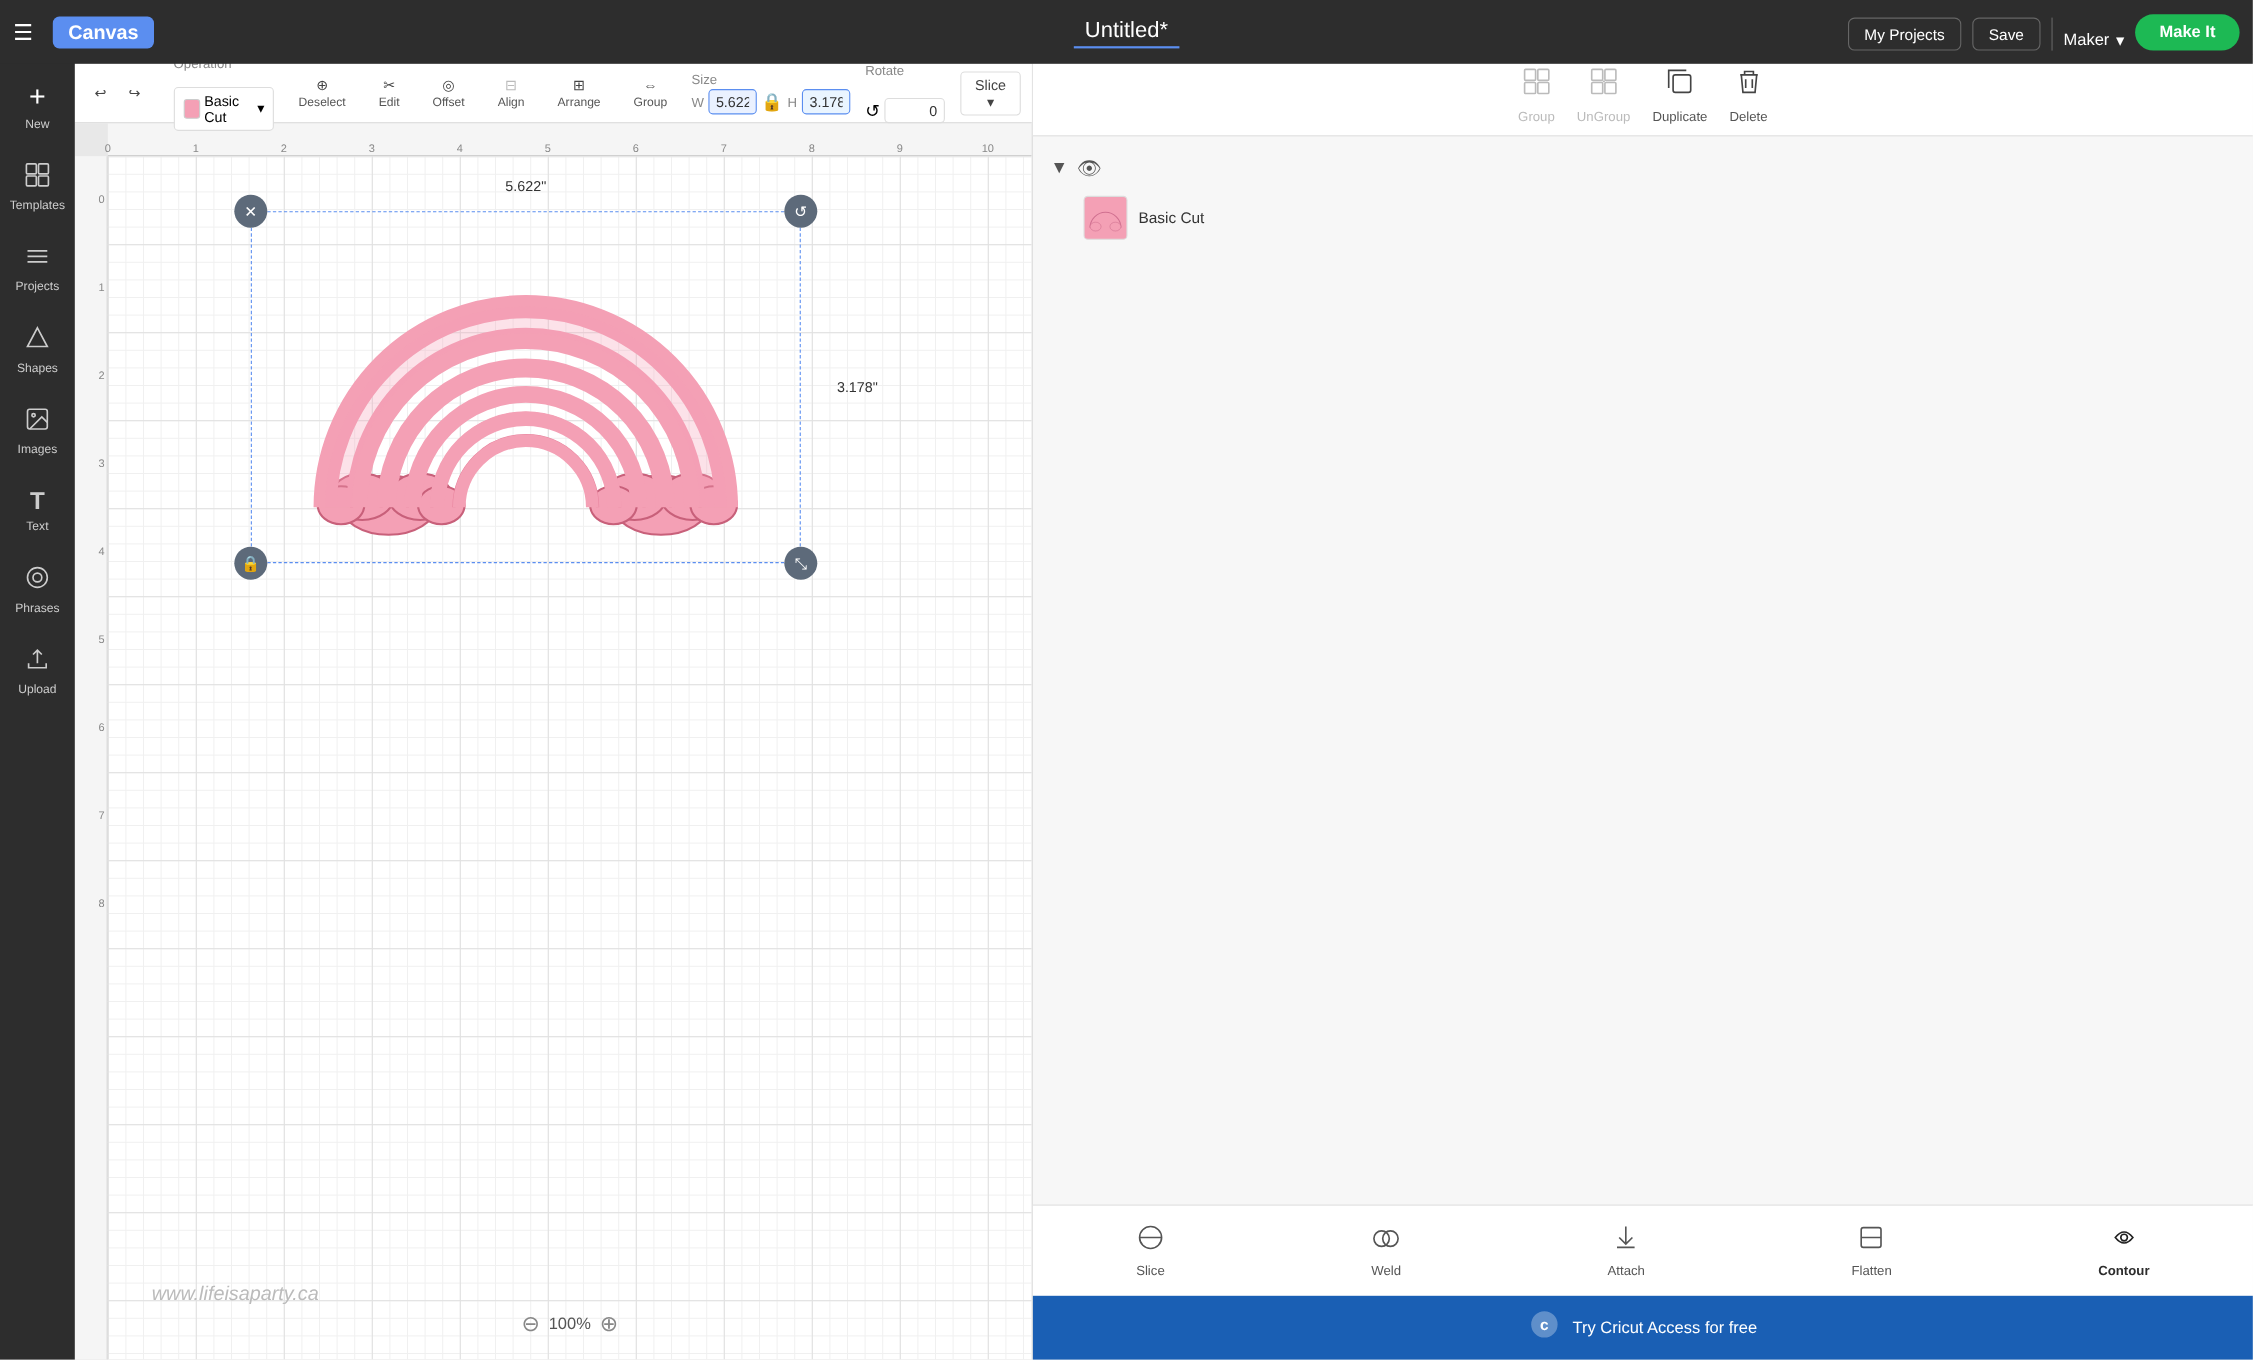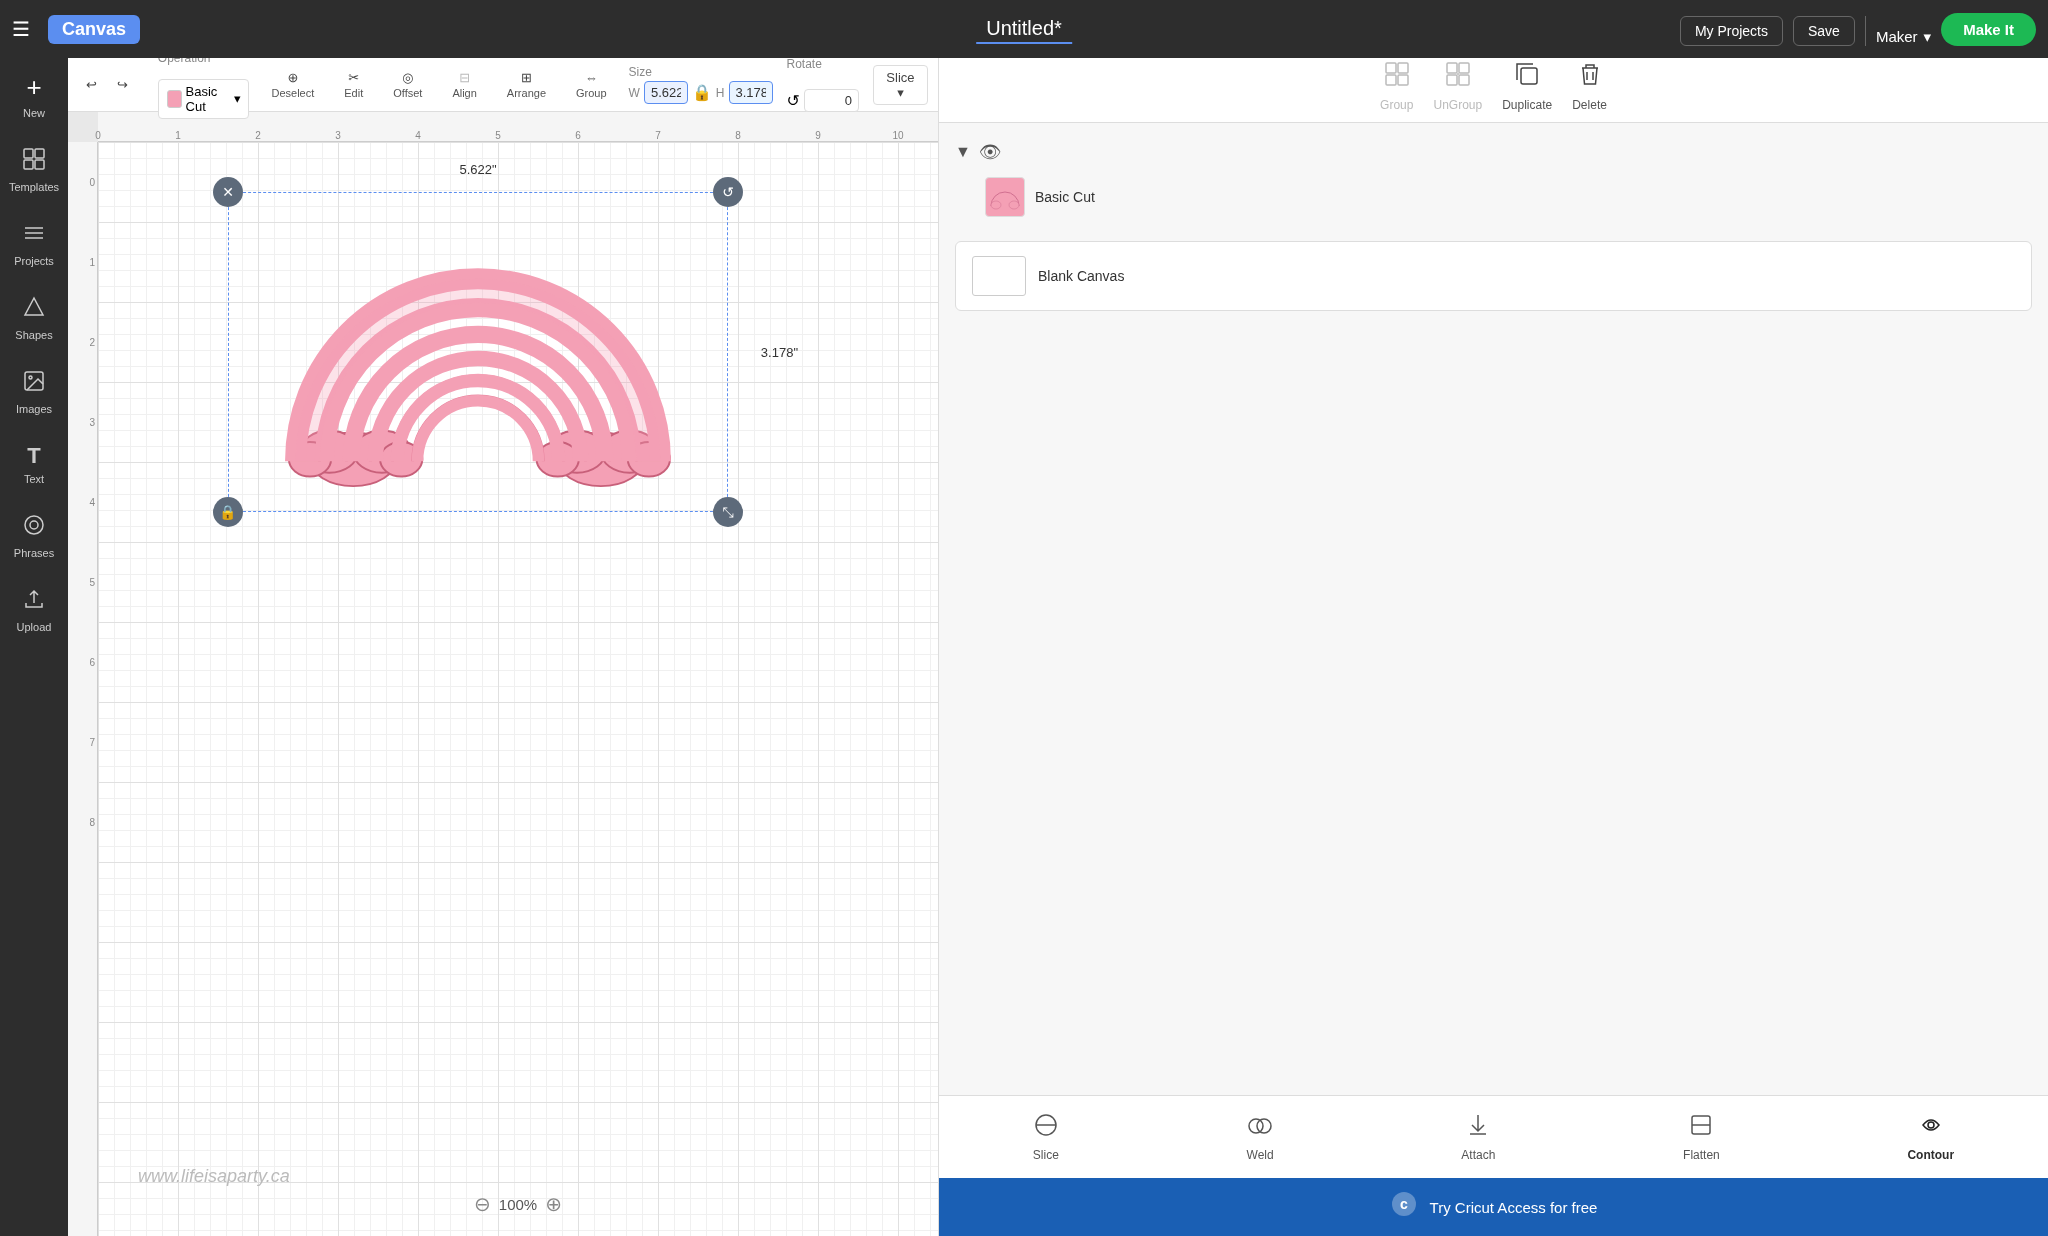--- a/index.html
+++ b/index.html
@@ -552,24 +552,20 @@
           <svg width="36" height="26" viewBox="0 0 36 26">
             <path d="M4,22 A14,14 0 0,1 32,22" fill="#f4a0b5" stroke="#d07090" stroke-width="1"></path>
             <ellipse cx="9" cy="21" rx="5" ry="4" fill="#f4a0b5" stroke="#d07090" stroke-width="0.5"></ellipse>
             <ellipse cx="27" cy="21" rx="5" ry="4" fill="#f4a0b5" stroke="#d07090" stroke-width="0.5"></ellipse>
           </svg>
         </div>
         <span class="layer-item-name">Basic Cut</span>
       </div>
     </div>
 
-    <div id="blank-canvas-area">
-      <div class="blank-canvas-thumb"></div>
-      <span class="blank-canvas-label">Blank Canvas</span>
-    </div>
   </div>
 
   <div id="bottom-tools">
     <div class="bottom-tool">
       <span class="bottom-tool-icon">
         <svg width="26" height="26" viewBox="0 0 26 26" fill="none" stroke="#555" stroke-width="1.5">
           <circle cx="13" cy="13" r="10"></circle>
           <line x1="3" y1="13" x2="23" y2="13"></line>
         </svg>
       </span>

